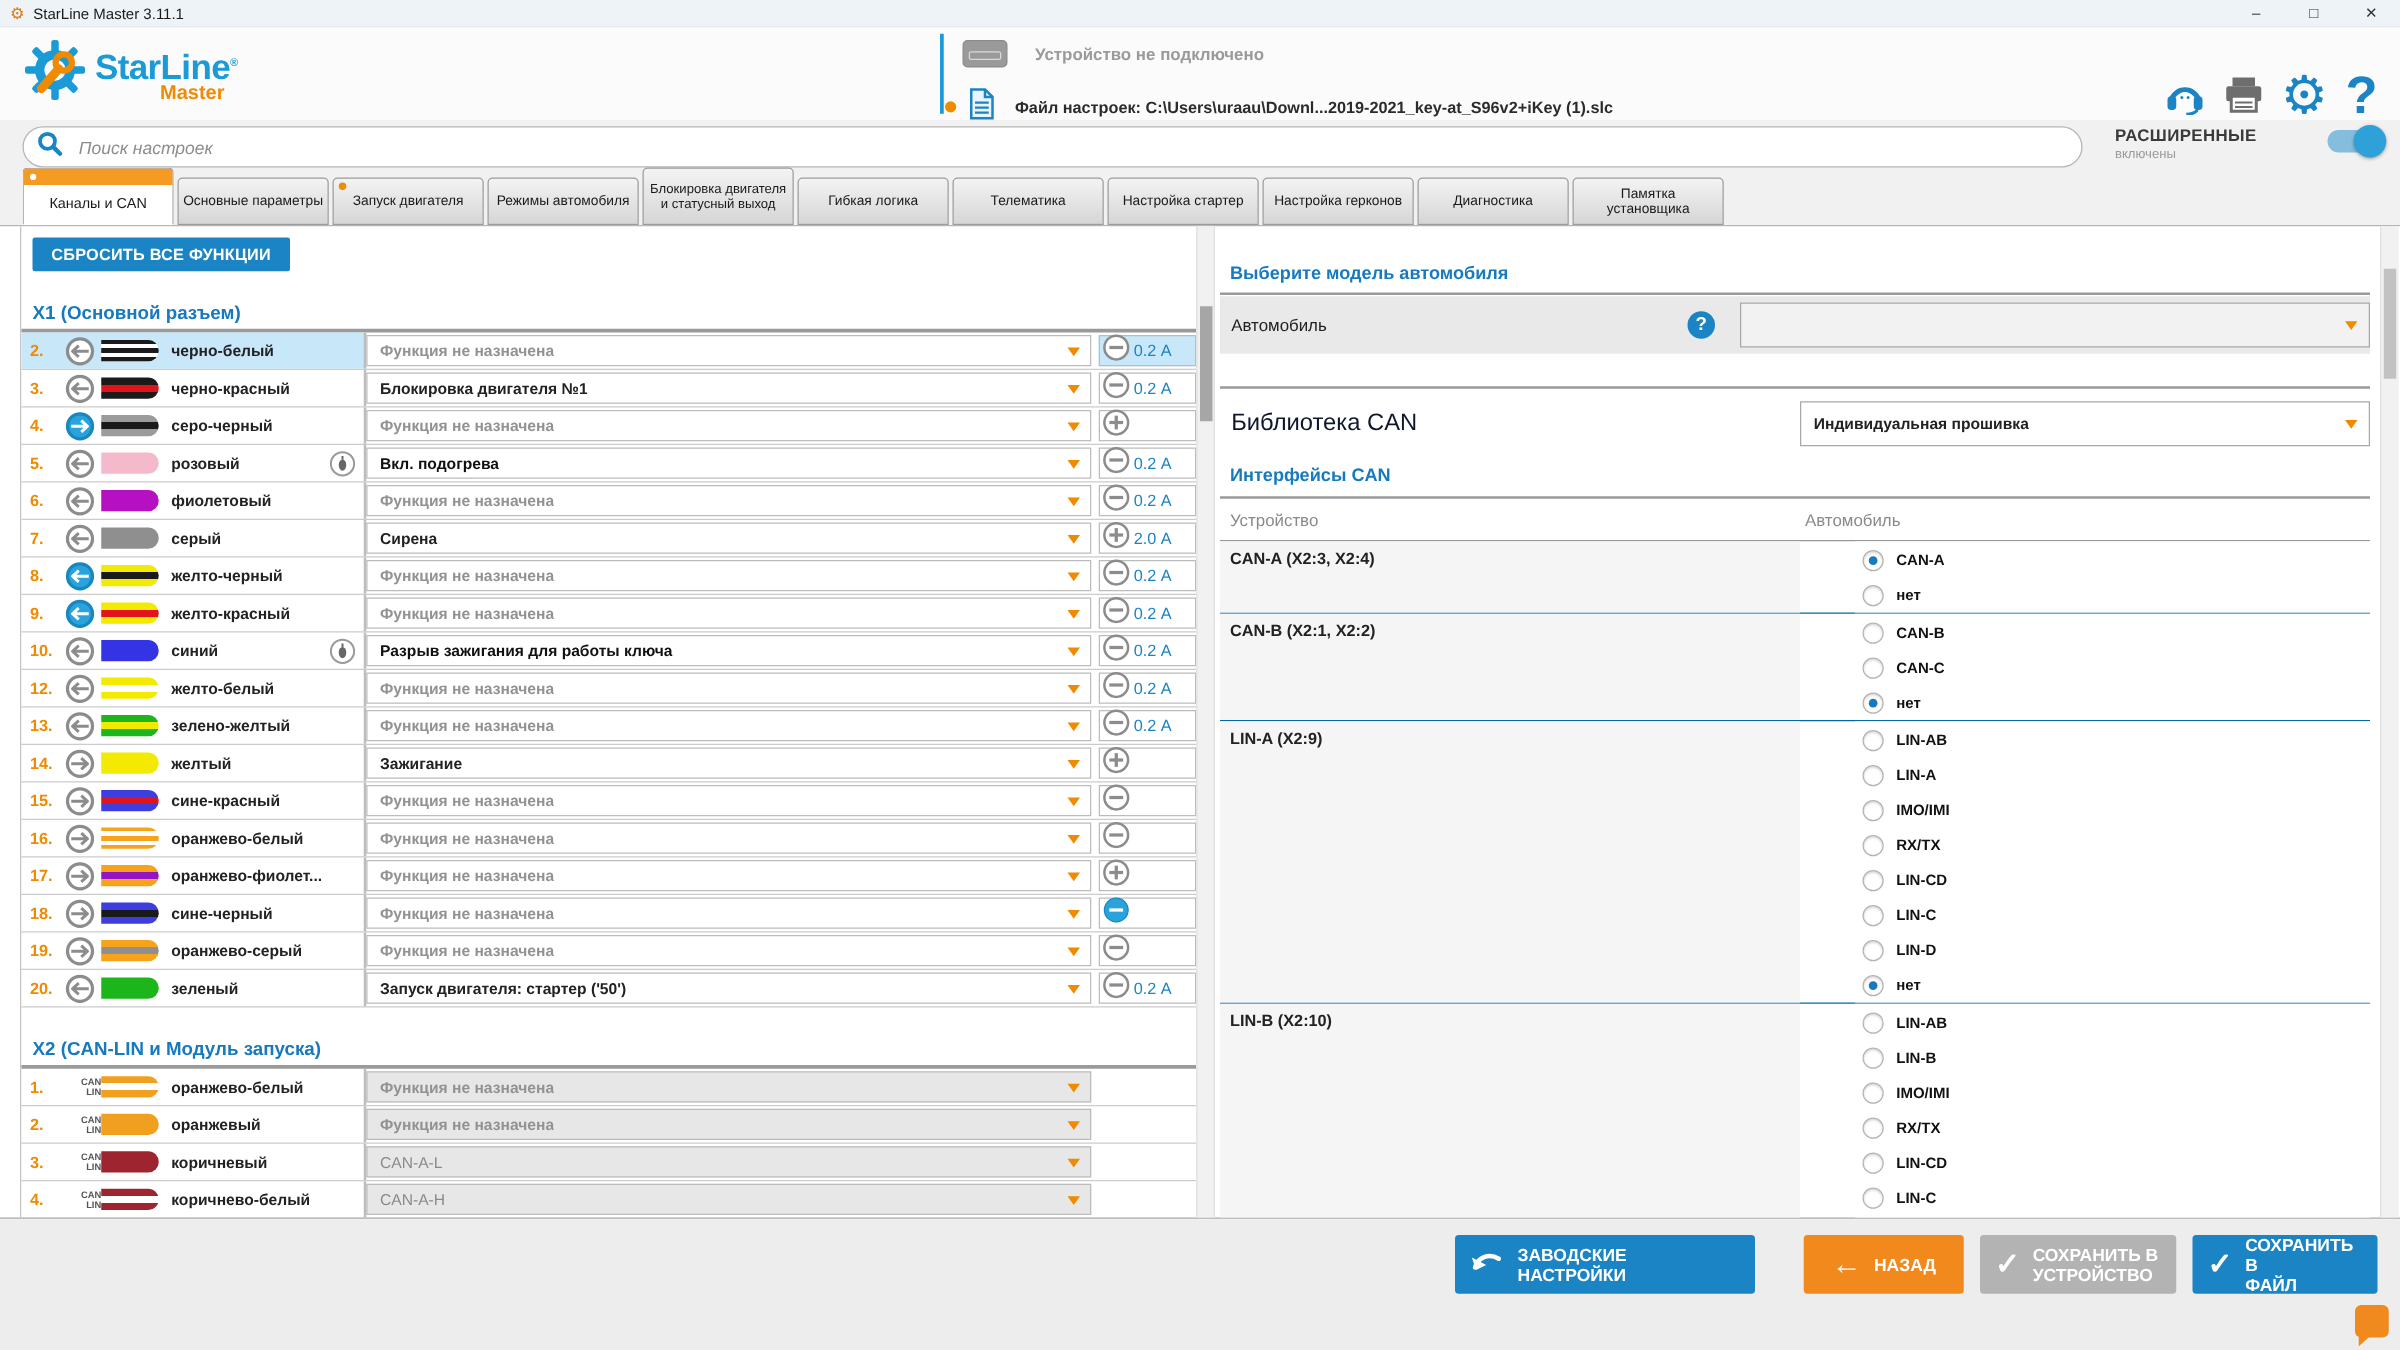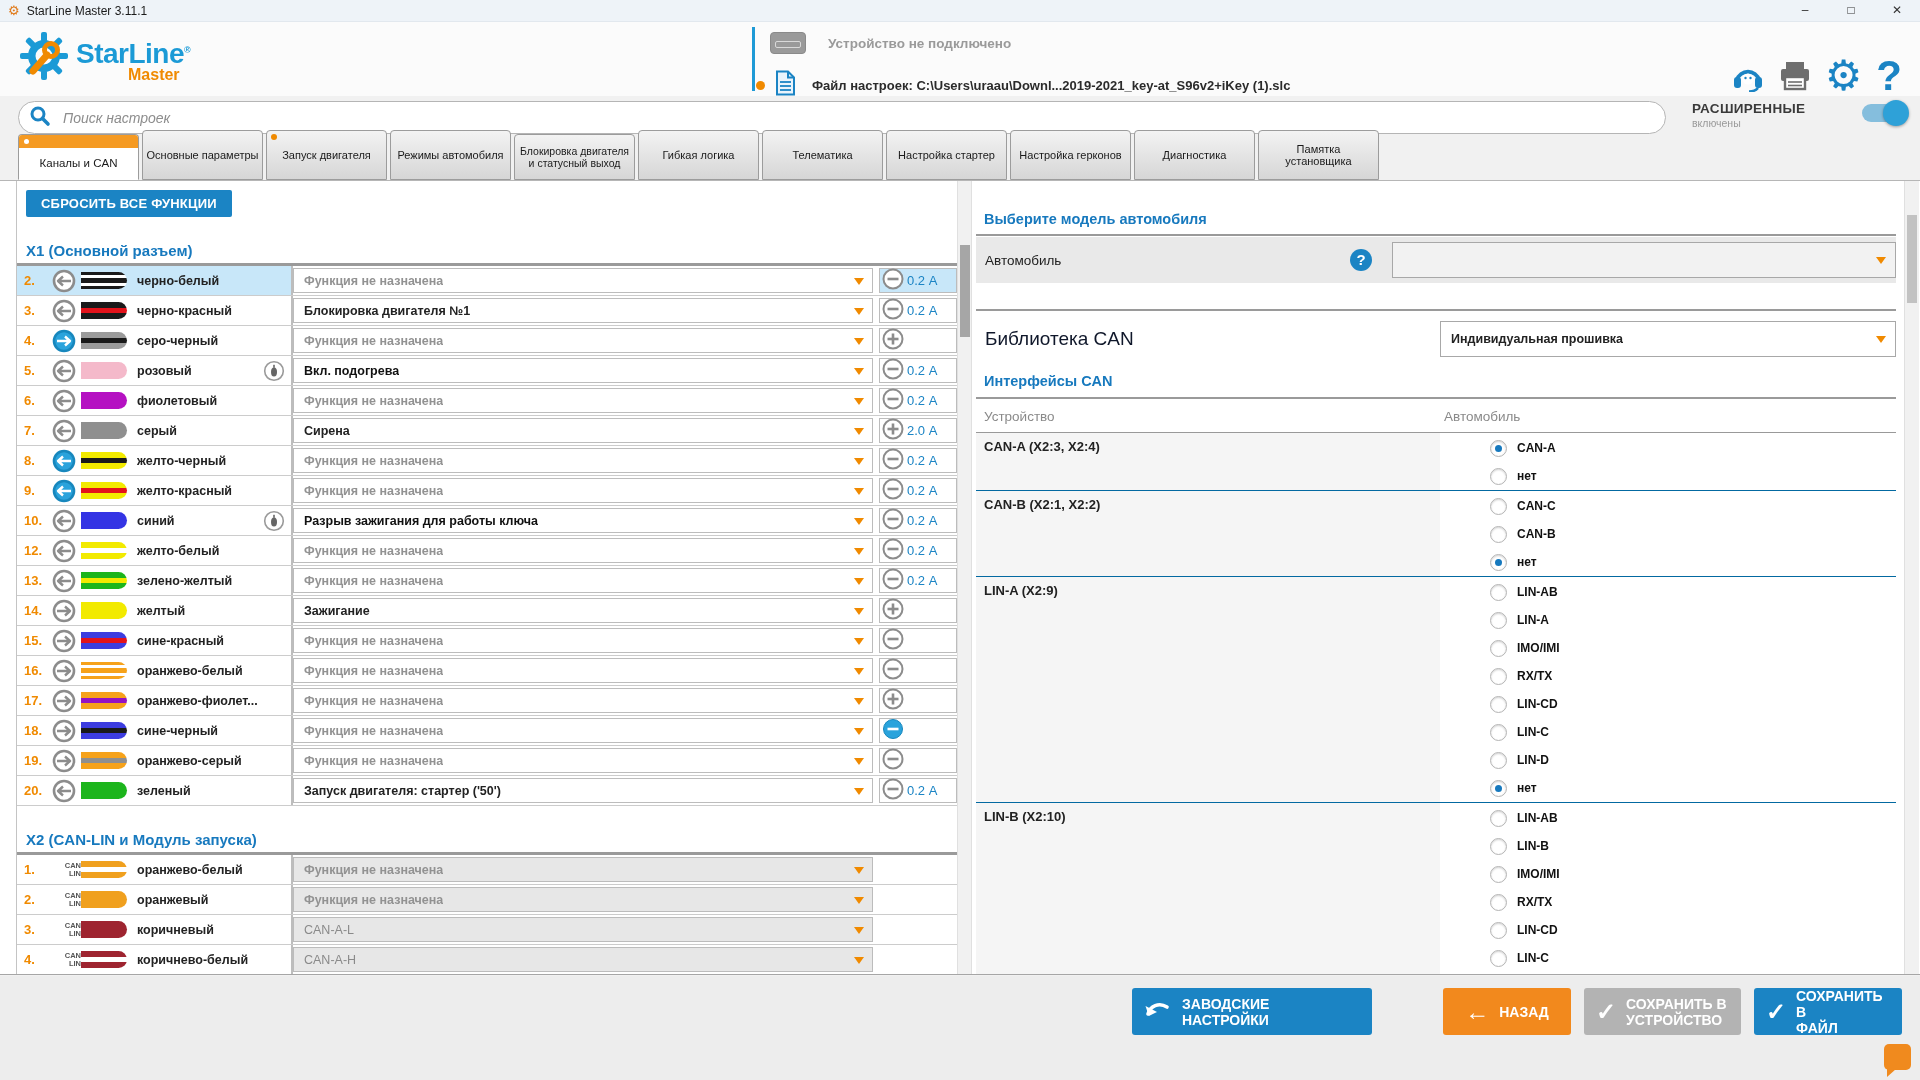--- a/index.html
+++ b/index.html
@@ -42,21 +42,21 @@
   .search-box input{border:none;outline:none;flex:1;font-size:14px;font-style:italic;color:#555;background:transparent;margin-left:10px;font-family:"Liberation Sans",sans-serif;}
   .search-box input::placeholder{color:#8d8d8d;}
   .adv{position:absolute;left:1692px;top:5px;}
   .adv-label{font-size:13.5px;font-weight:700;color:#3a3a3a;letter-spacing:0.3px;}
   .adv-sub{font-size:10.5px;color:#9a9a9a;margin-top:1px;}
   .toggle{position:absolute;left:1862px;top:8px;width:44px;height:18px;border-radius:9px;background:#85bedd;cursor:pointer;}
   .toggle-knob{position:absolute;right:-3px;top:-4px;width:26px;height:26px;border-radius:50%;background:#2ea1d8;box-shadow:0 1px 3px rgba(0,0,0,.35);}
 
   
   .tab-bar{position:absolute;left:18px;top:134px;height:46px;display:flex;align-items:flex-end;z-index:5;}
-  .tab{position:relative;width:121px;height:50px;margin-right:3px;background:linear-gradient(180deg,#f3f3f3,#d6d6d6);border:1px solid #9c9c9c;border-radius:4px 4px 0 0;display:flex;align-items:center;justify-content:center;text-align:center;font-size:11px;color:#1a1a1a;cursor:pointer;line-height:12px;padding:2px 3px;}
+  .tab{position:relative;width:121px;height:38px;margin-right:3px;background:linear-gradient(180deg,#f3f3f3,#d6d6d6);border:1px solid #9c9c9c;border-radius:4px 4px 0 0;display:flex;align-items:center;justify-content:center;text-align:center;font-size:11px;color:#1a1a1a;cursor:pointer;line-height:12px;padding:2px 3px;}
   .tab.tall{height:46px;font-size:10.5px;}
   .tab.active{height:46px;background:#fff;border-bottom:1px solid #fff;font-size:11.5px;padding-top:14px;z-index:6;}
   .tab-strip{position:absolute;top:0;left:0;right:0;height:13px;background:#f59a22;border-radius:3px 3px 0 0;}
   .tab-strip-dot{position:absolute;left:5px;top:4px;width:5px;height:5px;border-radius:50%;background:#fff;}
   .tab-dot{position:absolute;left:4px;top:3px;width:6px;height:6px;border-radius:50%;background:#f08a00;}
 
   
   .content{position:absolute;top:180px;left:0;width:1920px;height:795px;background:#fff;border-top:1px solid #b6b6b6;border-bottom:1px solid #a6a6a6;overflow:hidden;}
 
   
@@ -832,25 +832,25 @@
                 <span class="radio"></span>
                 <span class="g-opt-label">нет</span>
               </div>
             </div>
           </div>
           <div class="group">
             <div class="g-dev">CAN-B (X2:1, X2:2)</div>
             <div class="g-opts">
               <div class="g-opt">
                 <span class="radio"></span>
+                <span class="g-opt-label">CAN-B</span>
+              </div>
+              <div class="g-opt">
+                <span class="radio"></span>
                 <span class="g-opt-label">CAN-C</span>
-              </div>
-              <div class="g-opt">
-                <span class="radio"></span>
-                <span class="g-opt-label">CAN-B</span>
               </div>
               <div class="g-opt">
                 <span class="radio sel"></span>
                 <span class="g-opt-label">нет</span>
               </div>
             </div>
           </div>
           <div class="group">
             <div class="g-dev">LIN-A (X2:9)</div>
             <div class="g-opts">
@@ -921,21 +921,21 @@
         </div>
     </div>
 
     <div class="right-scroll">
       <div class="right-thumb"></div>
     </div>
   </div>
 
   <div class="footer">
     <div id="footer-buttons">
-        <div class="fbtn" style="left: 1132px; width: 240px; background: rgb(27, 132, 196);"><span><svg width="28" height="22" viewBox="0 0 28 22">
+        <div class="fbtn" style="left: 1164px; width: 240px; background: rgb(27, 132, 196);"><span><svg width="28" height="22" viewBox="0 0 28 22">
               <path d="M4 15 C6 7, 15 3, 23 8" fill="none" stroke="#fff" stroke-width="3.6" stroke-linecap="round"></path>
               <path d="M1.5 7 L4.8 17 L13 13 Z" fill="#fff"></path>
             </svg></span><span>ЗАВОДСКИЕ
 НАСТРОЙКИ</span></div>
         <div class="fbtn" style="left: 1443px; width: 128px; background: rgb(242, 137, 29); justify-content: center;"><span><span class="bicon">←</span></span><span>НАЗАД</span></div>
         <div class="fbtn" style="left: 1584px; width: 157px; background: rgb(179, 179, 179);"><span><span class="bicon">✓</span></span><span>СОХРАНИТЬ В
 УСТРОЙСТВО</span></div>
         <div class="fbtn" style="left: 1754px; width: 148px; background: rgb(27, 132, 196);"><span><span class="bicon">✓</span></span><span>СОХРАНИТЬ В
 ФАЙЛ</span></div>
       </div>

